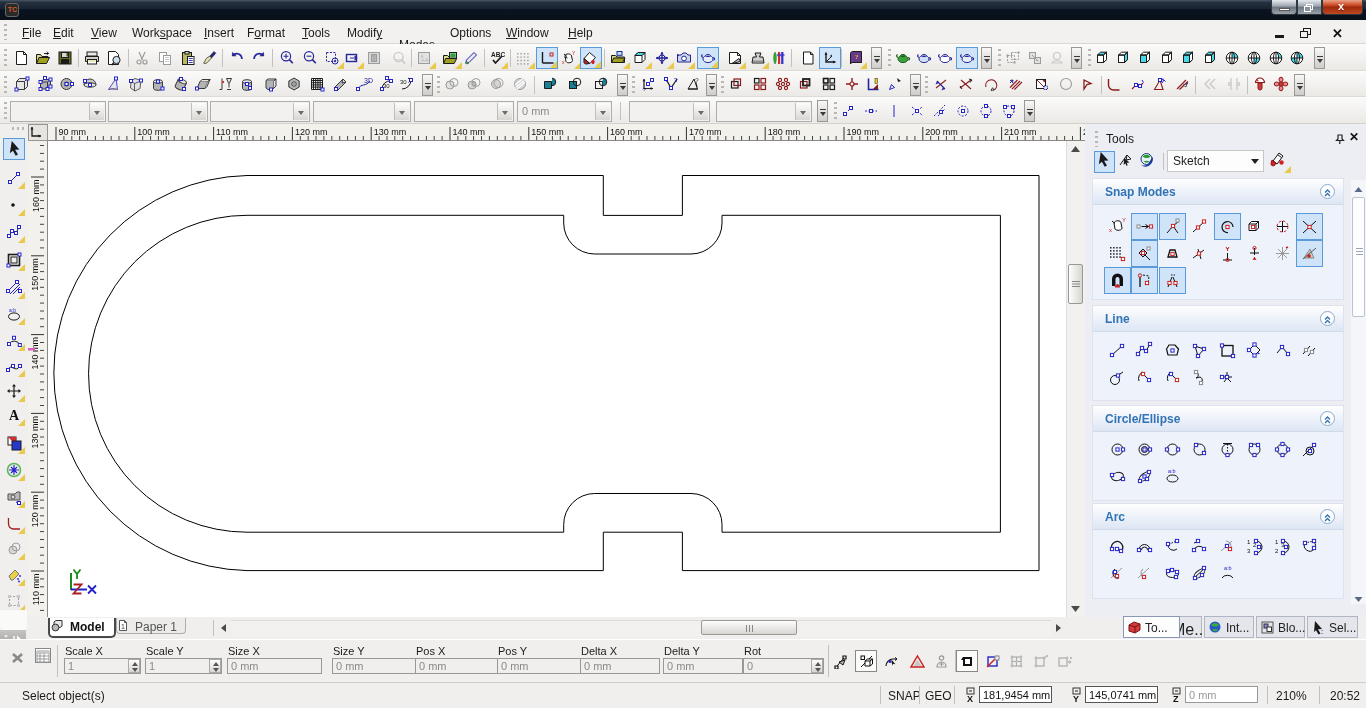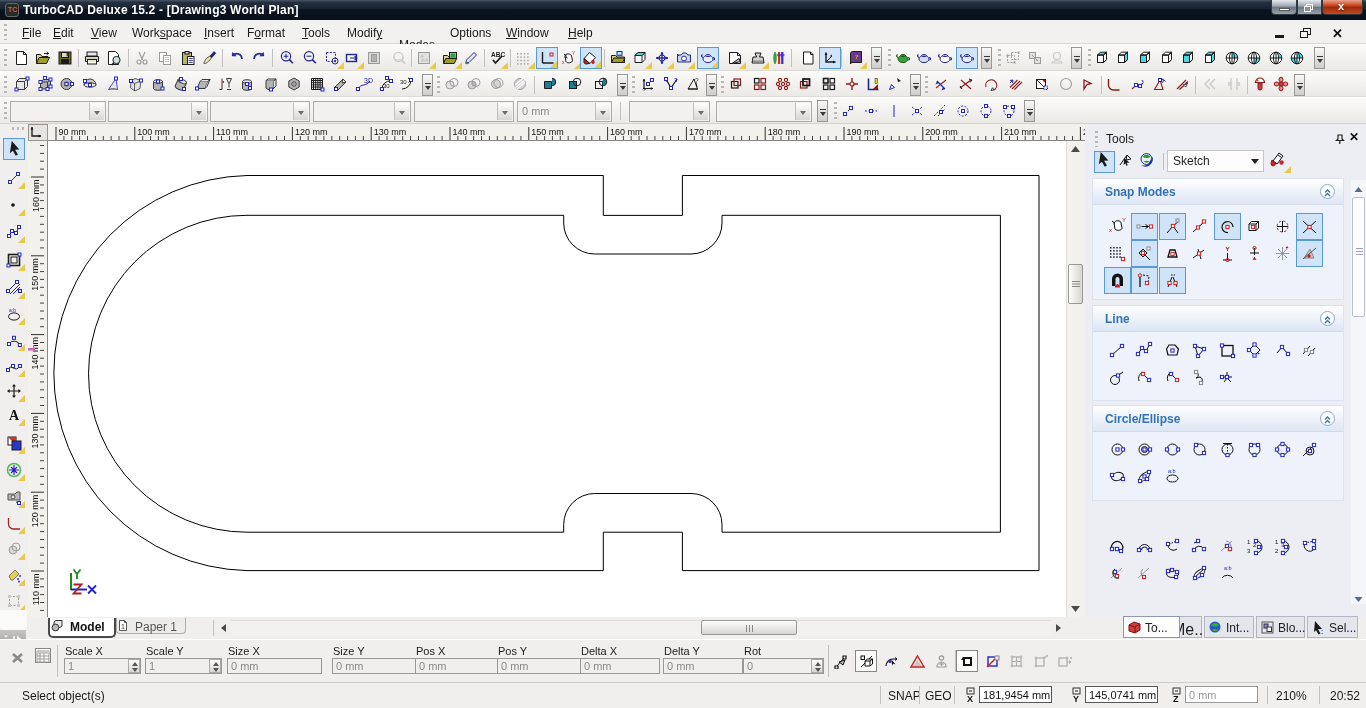--- a/index.html
+++ b/index.html
@@ -20,21 +20,20 @@
 .hdr{position:absolute;left:0;right:0;top:0;height:26px;background:linear-gradient(#fefefe,#dde6f5);border-bottom:1px solid #d2dae8;}
 .hdr span{position:absolute;left:12px;top:6px;font-size:12px;font-weight:bold;color:#3173b5;}
 .chev{position:absolute;right:8px;top:5px;width:15px;height:15px;border-radius:50%;background:#fff;border:1px solid #89a8cc;}
 .card{position:absolute;left:7px;width:252px;background:#eef2fa;border:1px solid #dde3ee;}
 </style></head><body>
 <div class="app">
 <div style="position:absolute;left:0px;top:0px;width:1366px;height:20px;background:linear-gradient(#4a5669 0%,#25303f 12%,#182230 45%,#0a1320 48%,#081019 100%);"></div>
     <div style="position:absolute;left:5px;top:3px;width:14px;height:14px;background:#2a2a2a;border-radius:3px;border:1px solid #666;">
       <span style="position:absolute;left:2px;top:2px;font-size:7px;color:#e05a2a;font-weight:bold;">TC</span>
     </div>
-    <div style="position:absolute;left:23px;top:2px;width:700px;height:16px;color:#fff;font-size:12px;font-weight:bold;line-height:17px;letter-spacing:.2px;">TurboCAD Deluxe 15.2 - [Drawing3 World Plan]</div>
     <div style="position:absolute;left:1271px;top:0px;width:26px;height:15px;background:linear-gradient(#e7eaee 0%,#9aa3ad 45%,#6b7480 50%,#99a1ab 100%);border:1px solid #30383f;border-top:none;border-radius:0 0 4px 4px;">
       <div style="position:absolute;left:7px;top:8px;width:11px;height:3px;background:#fff;border:1px solid #5a5a5a;"></div>
     </div>
     <div style="position:absolute;left:1297px;top:0px;width:25px;height:15px;background:linear-gradient(#e7eaee 0%,#9aa3ad 45%,#6b7480 50%,#99a1ab 100%);border:1px solid #30383f;border-top:none;">
       <div style="position:absolute;left:8px;top:4px;width:7px;height:6px;border:1px solid #fff;background:transparent;"></div>
       <div style="position:absolute;left:6px;top:6px;width:7px;height:6px;border:1px solid #fff;background:#888f98;"></div>
     </div>
     <div style="position:absolute;left:1322px;top:0px;width:41px;height:15px;background:linear-gradient(#eba389 0%,#c8431e 40%,#9c2a0c 52%,#c04a22 100%);border:1px solid #30383f;border-top:none;border-radius:0 0 4px 4px;">
       <span style="position:absolute;left:15px;top:0px;color:#fff;font-size:11px;font-weight:bold;text-shadow:0 1px 2px #801800;">x</span>
     </div>
@@ -1740,20 +1739,28 @@
         <rect x="12.4" y="3.4" width="3.2" height="3.2" fill="#fff" stroke="#2424c8"></rect>
         <rect x="10.4" y="10.4" width="3.2" height="3.2" fill="#fff" stroke="#2424c8"></rect>
       </svg>
     </div>
     <div class="ib" style="position:absolute;left:1158.5px;top:463.0px;width:27px;height:27px;">
       <svg width="19" height="19" viewBox="0 0 19 19">
         <text x="5" y="6" font-size="5.5" fill="#2424c8">a:b</text>
         <ellipse cx="9.5" cy="11.5" rx="5.5" ry="3.5" fill="none" stroke="#111"></ellipse>
       </svg>
     </div>
+    <div class="card" style="top:503px;height:96px;left:1092px;">
+      <div class="hdr">
+        <span>Arc</span>
+        <div class="chev"><svg width="13" height="13" viewBox="0 0 13 13">
+            <path d="M4 6.5l2.5-2.5L9 6.5M4 10l2.5-2.5L9 10" fill="none" stroke="#3173b5" stroke-width="1.4"></path>
+          </svg></div>
+      </div>
+    </div>
     <div class="ib" style="position:absolute;left:1103.5px;top:532.5px;width:27px;height:27px;">
       <svg width="19" height="19" viewBox="0 0 19 19">
         <path d="M4 12a5.5 5.5 0 1 1 9 2" fill="none" stroke="#111" stroke-width="1.2"></path>
         <rect x="2.4" y="10.4" width="3.2" height="3.2" fill="#fff" stroke="#2424c8"></rect>
         <rect x="11.4" y="12.4" width="3.2" height="3.2" fill="#fff" stroke="#2424c8"></rect>
         <rect x="7.4" y="10.4" width="3.2" height="3.2" fill="#fff" stroke="#2424c8"></rect>
       </svg>
     </div>
     <div class="ib" style="position:absolute;left:1131.0px;top:532.5px;width:27px;height:27px;">
       <svg width="19" height="19" viewBox="0 0 19 19">

